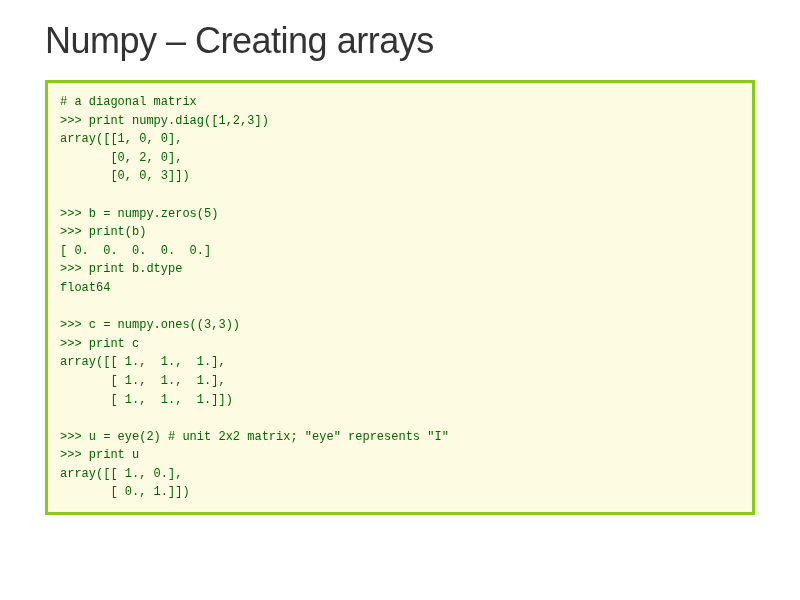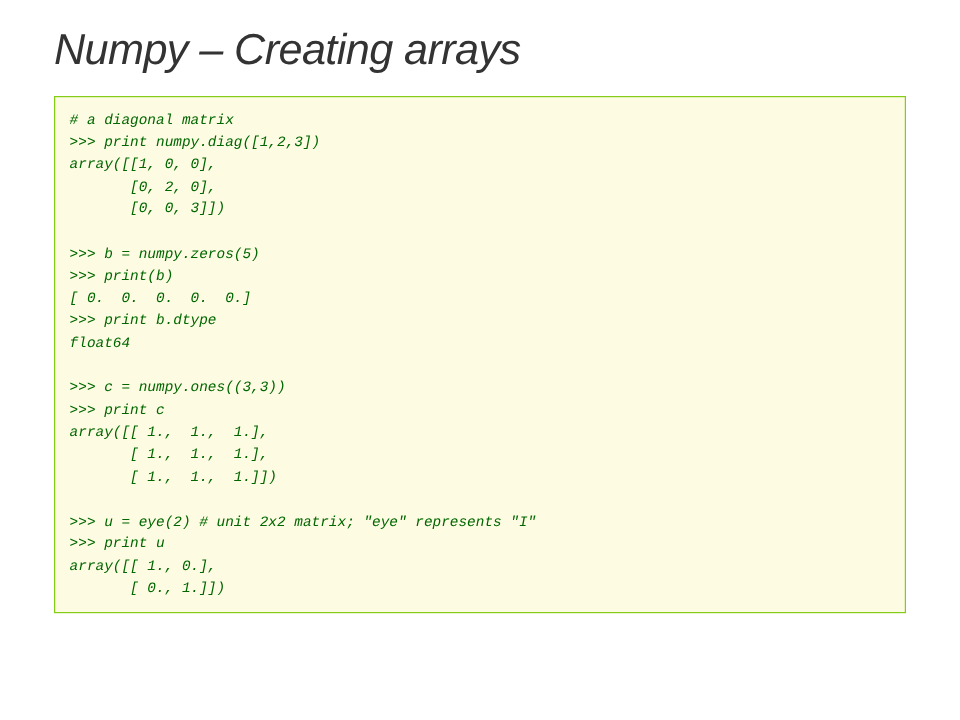--- a/index.html
+++ b/index.html
@@ -1,37 +1,36 @@
 <!DOCTYPE html>
 <html><head>
   <meta charset="utf-8">
   <style>
     * {
       margin: 0;
       padding: 0;
       box-sizing: border-box;
-      font-style: italic;
     }
     body {
       width: 800px;
       height: 600px;
       background: #ffffff;
       font-family: Verdana, Geneva, sans-serif;
       padding: 20px 45px;
       overflow: hidden;
     }
     .title {
       font-size: 36px;
       font-weight: normal;
       color: #333333;
       margin-bottom: 18px;
       letter-spacing: -0.5px;
     }
     .code-block {
-      border: 1px solid #84cc16;
+      border: 3px solid #84cc16;
       background: #fdfce2;
       padding: 10px 12px;
       font-family: "Courier New", Courier, monospace;
       font-size: 12px;
       line-height: 1.55;
       white-space: pre;
       color: #333333;
     }
     .comment {
       color: #006600;

